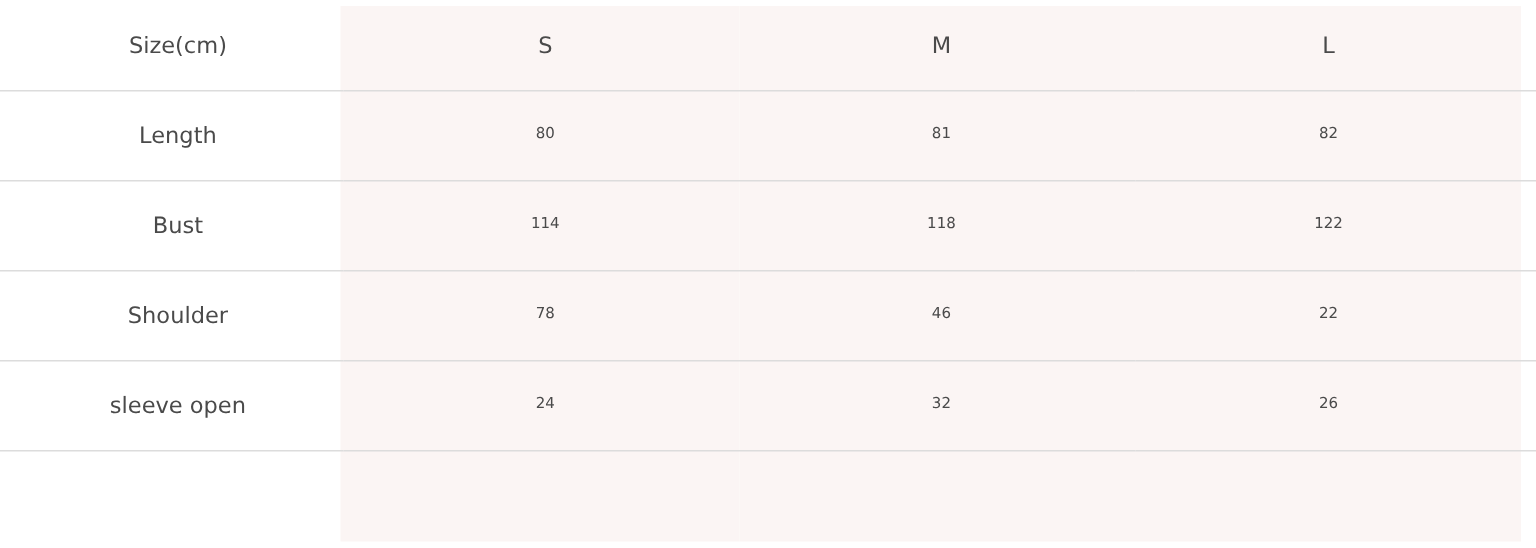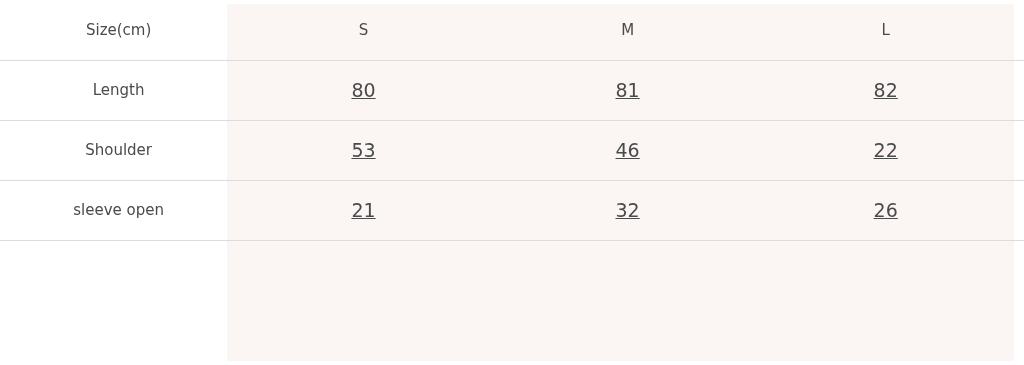--- a/index.html
+++ b/index.html
@@ -88,23 +88,22 @@
     color: #404040;
   }
 
   .header-size {
     font-weight: bold;
     font-size: 15px;
     color: #3f3f3f;
   }
 
   .cell-value {
-    font-size: 19px;
+    font-size: 10px;
     color: #4a4a4a;
-    text-decoration: underline;
   }
 
   
   tr.header-row td {
     border-bottom: 1px solid #dcdcdc;
   }
 
   tr.last-row td {
     border-bottom: 1px solid #dcdcdc;
   }
@@ -133,30 +132,36 @@
         <td class="header-size" style="border-bottom-color: rgb(220, 220, 220);">L</td>
       </tr>
 
       <tr>
         <td class="row-label" style="border-bottom-color: rgb(220, 220, 220);">Length</td>
         <td class="cell-value" style="border-bottom-color: rgb(220, 220, 220);">80</td>
         <td class="cell-value" style="border-bottom-color: rgb(220, 220, 220);">81</td>
         <td class="cell-value" style="border-bottom-color: rgb(220, 220, 220); margin-top: 11px;">82</td>
       </tr>
 
+      <tr>
+        <td class="row-label" style="border-bottom-color: rgb(220, 220, 220);">Bust</td>
+        <td class="cell-value" style="border-bottom-color: rgb(220, 220, 220);">114</td>
+        <td class="cell-value" style="border-bottom-color: rgb(220, 220, 220);">118</td>
+        <td class="cell-value" style="border-bottom-color: rgb(220, 220, 220);">122</td>
+      </tr>
 
       <tr>
         <td class="row-label" style="border-bottom-color: rgb(220, 220, 220);">Shoulder</td>
-        <td class="cell-value" style="border-bottom-color: rgb(220, 220, 220);">53</td>
+        <td class="cell-value" style="border-bottom-color: rgb(220, 220, 220);">78</td>
         <td class="cell-value" style="border-bottom-color: rgb(220, 220, 220); margin-top: 46px;">46</td>
         <td class="cell-value" style="border-bottom-color: rgb(220, 220, 220);">22</td>
       </tr>
 
 
       <tr class="last-row">
         <td class="row-label" style="border-bottom-color: rgb(220, 220, 220); margin-left: 46px;">sleeve open</td>
-        <td class="cell-value" style="border-bottom-color: rgb(220, 220, 220);">21</td>
+        <td class="cell-value" style="border-bottom-color: rgb(220, 220, 220);">24</td>
         <td class="cell-value" style="border-bottom-color: rgb(220, 220, 220);">32</td>
         <td class="cell-value" style="border-bottom-color: rgb(220, 220, 220);">26</td>
       </tr>
     </tbody>
   </table>
 </div>
 
 </body></html>

